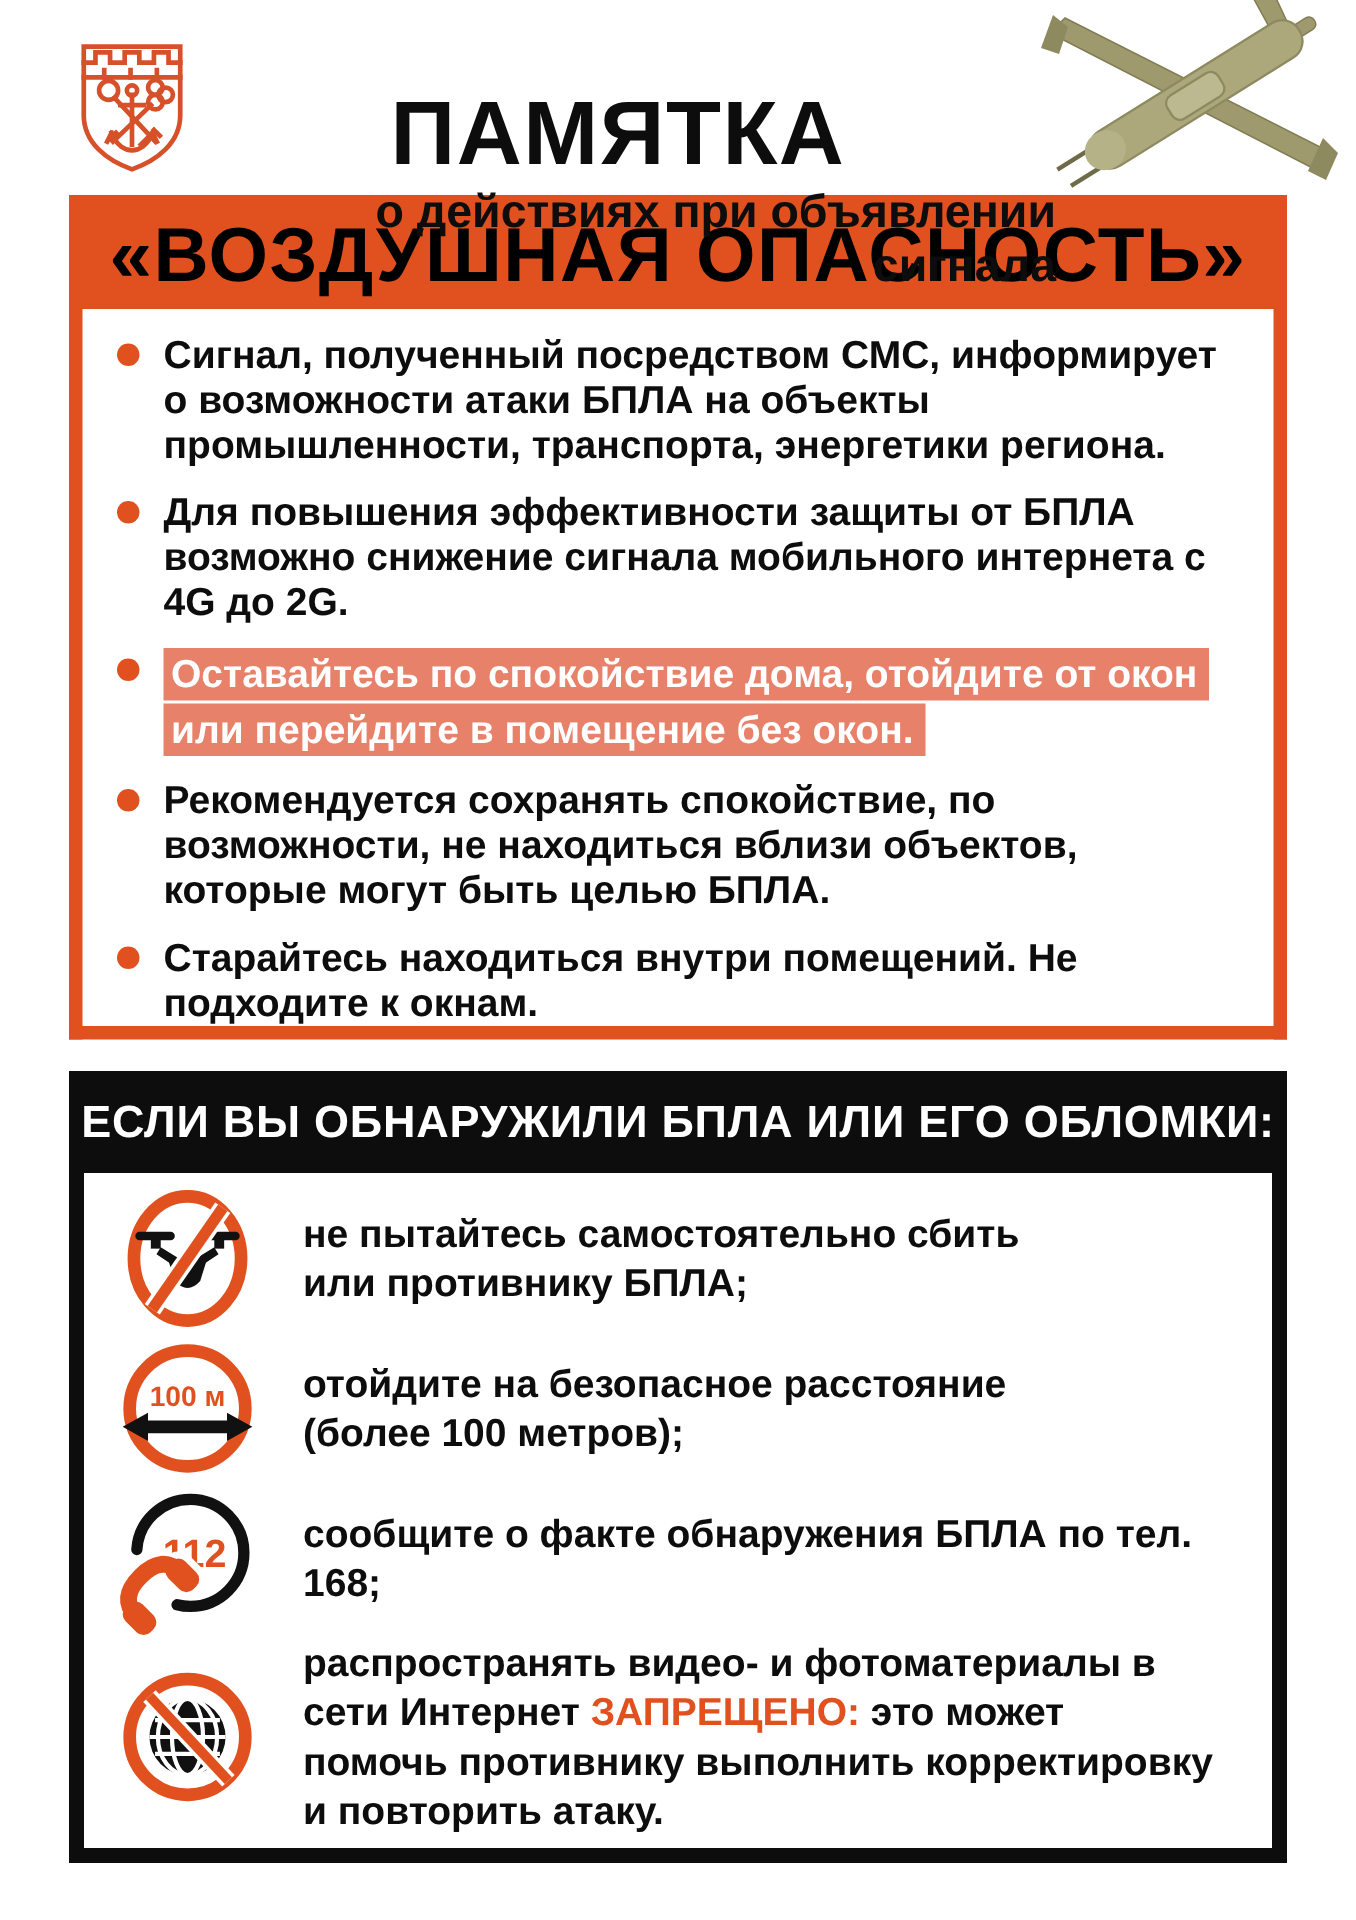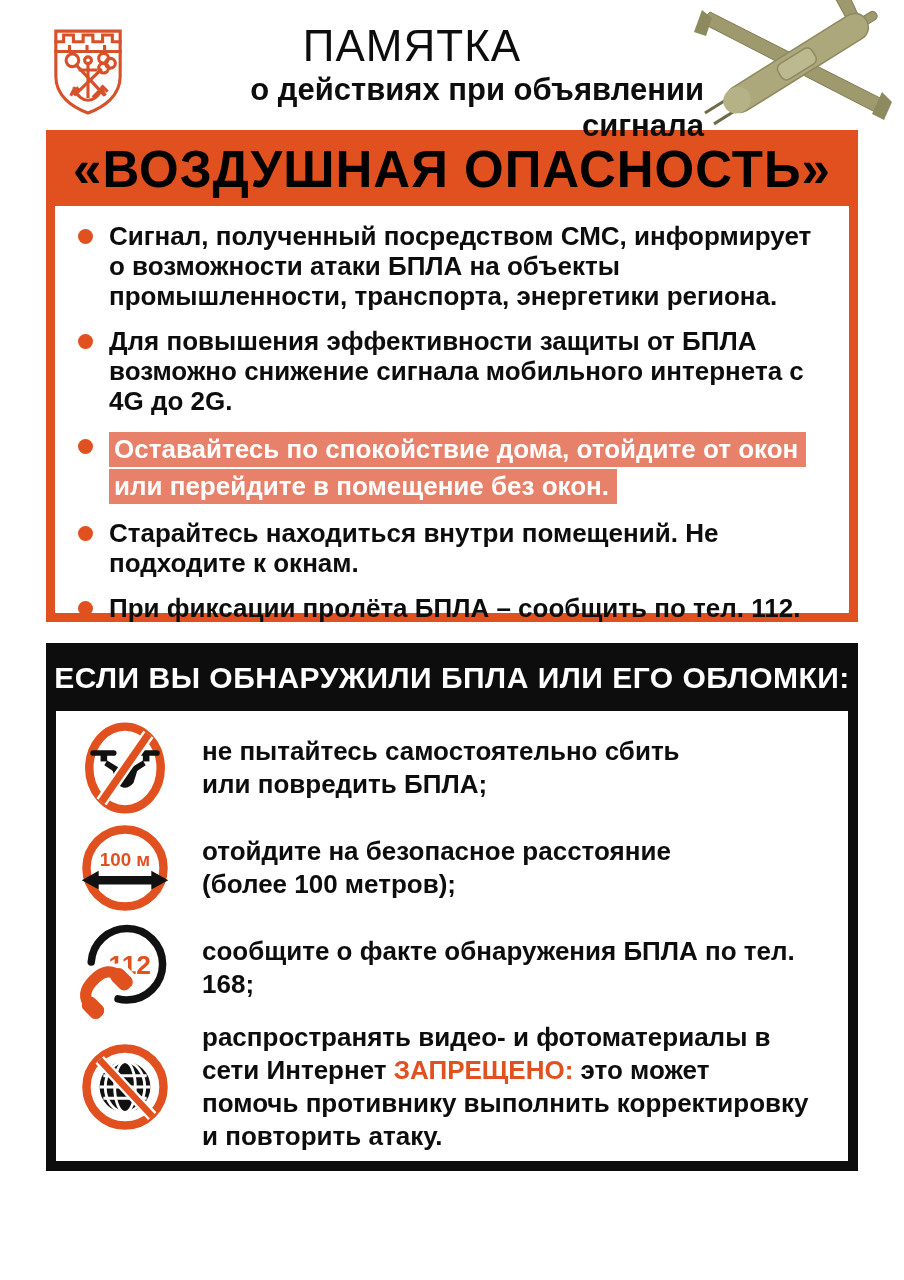--- a/index.html
+++ b/index.html
@@ -10,32 +10,32 @@
   html,body{margin:0;padding:0;background:#ffffff;}
   .page{
     position:relative;width:904px;height:1280px;background:#fff;
     font-family:"Liberation Sans", sans-serif;color:var(--ink);
     overflow:hidden;margin:0 auto;
   }
   
   .header{position:relative;height:130px;}
   .emblem{position:absolute;left:50px;top:26px;width:76px;height:92px;}
   .titles{position:absolute;left:120px;right:200px;top:24px;text-align:center;}
-  .title{font-size:44px;font-weight:400;line-height:1;letter-spacing:1px;}
+  .title{font-size:60px;font-weight:700;line-height:1;letter-spacing:1px;margin-top:35px;}
   .subtitle{font-size:31px;font-weight:700;margin-top:4px;letter-spacing:0;text-align:right;}
   .drone{position:absolute;right:0;top:0;width:226px;height:128px;}
   
   .banner{
     margin:0 46px;height:76px;background:var(--orange);color:#000000;
     font-weight:800;font-size:51px;letter-spacing:1px;
     text-align:center;line-height:79px;white-space:nowrap;
   }
   .alert-body{
     margin:0 46px;border:9px solid var(--orange);border-top:none;
-    box-sizing:border-box;height:416px;background:#fff;
+    box-sizing:border-box;height:487px;background:#fff;
     padding:15px 36px 0 22px;
   }
   .alert-list{list-style:none;margin:0;padding:0;}
   .alert-item{
     position:relative;padding-left:32px;margin-bottom:15px;
     font-size:26px;line-height:30px;font-weight:600;
   }
   .dot{position:absolute;left:1px;top:8px;width:15px;height:15px;border-radius:50%;background:var(--orange);}
   .alert-item.highlighted{line-height:37px;margin-bottom:13px;}
   .hl{
@@ -123,25 +123,25 @@
       <li class="alert-item">
         <span class="dot"></span>
         <span>Для повышения эффективности защиты от БПЛА возможно снижение сигнала мобильного интернета с 4G до 2G.</span>
       </li>
       <li class="alert-item highlighted">
         <span class="dot"></span>
         <span class="hl">Оставайтесь по спокойствие дома, отойдите от окон или перейдите в помещение без окон.</span>
       </li>
       <li class="alert-item">
         <span class="dot"></span>
+        <span>Рекомендуется сохранять спокойствие, по возможности, не находиться вблизи объектов, которые могут быть целью БПЛА.</span>
+      </li>
+      <li class="alert-item">
+        <span class="dot"></span>
         <span>Старайтесь находиться внутри помещений. Не подходите к окнам.</span>
-      </li>
-      <li class="alert-item">
-        <span class="dot"></span>
-        <span>При фиксации пролёта БПЛА – сообщить по тел. 112.</span>
       </li>
     </ul>
   </div>
 
   <div class="found">
     <div class="found-header">ЕСЛИ ВЫ ОБНАРУЖИЛИ БПЛА ИЛИ ЕГО ОБЛОМКИ:</div>
     <div class="found-body">
 
       <div class="row">
         <span class="icon">
@@ -152,21 +152,21 @@
               <rect x="59" y="31" width="28" height="6" rx="3"></rect>
               <rect x="24" y="36" width="7" height="7"></rect>
               <rect x="69" y="36" width="7" height="7"></rect>
               <path d="M31 42 L44 50 L56 50 L69 42 L72 47 L60 55 L40 55 L28 47 Z"></path>
               <path d="M36 50 H64 L59 66 Q50 76 41 66 Z"></path>
             </g>
             <line x1="25" y1="86" x2="75" y2="14" stroke="#fff" stroke-width="13"></line>
             <line x1="25" y1="86" x2="75" y2="14" stroke="var(--orange)" stroke-width="8"></line>
           </svg>
         </span>
-        <div class="rtext w1">не пытайтесь самостоятельно сбить или повредить БПЛА;</div>
+        <div class="rtext w1">не пытайтесь самостоятельно сбить или противнику БПЛА;</div>
       </div>
 
       <div class="row">
         <span class="icon">
           <svg viewBox="0 0 100 100">
             <circle cx="50" cy="50" r="41" fill="none" stroke="var(--orange)" stroke-width="9"></circle>
             <text x="50" y="48" text-anchor="middle" font-size="20" font-weight="bold" fill="var(--orange)" font-family="Liberation Sans, sans-serif">100 м</text>
             <line x1="16" y1="63" x2="84" y2="63" stroke="#111" stroke-width="9"></line>
             <polygon points="4,63 22,53 22,73" fill="#111"></polygon>
             <polygon points="96,63 78,53 78,73" fill="#111"></polygon>

